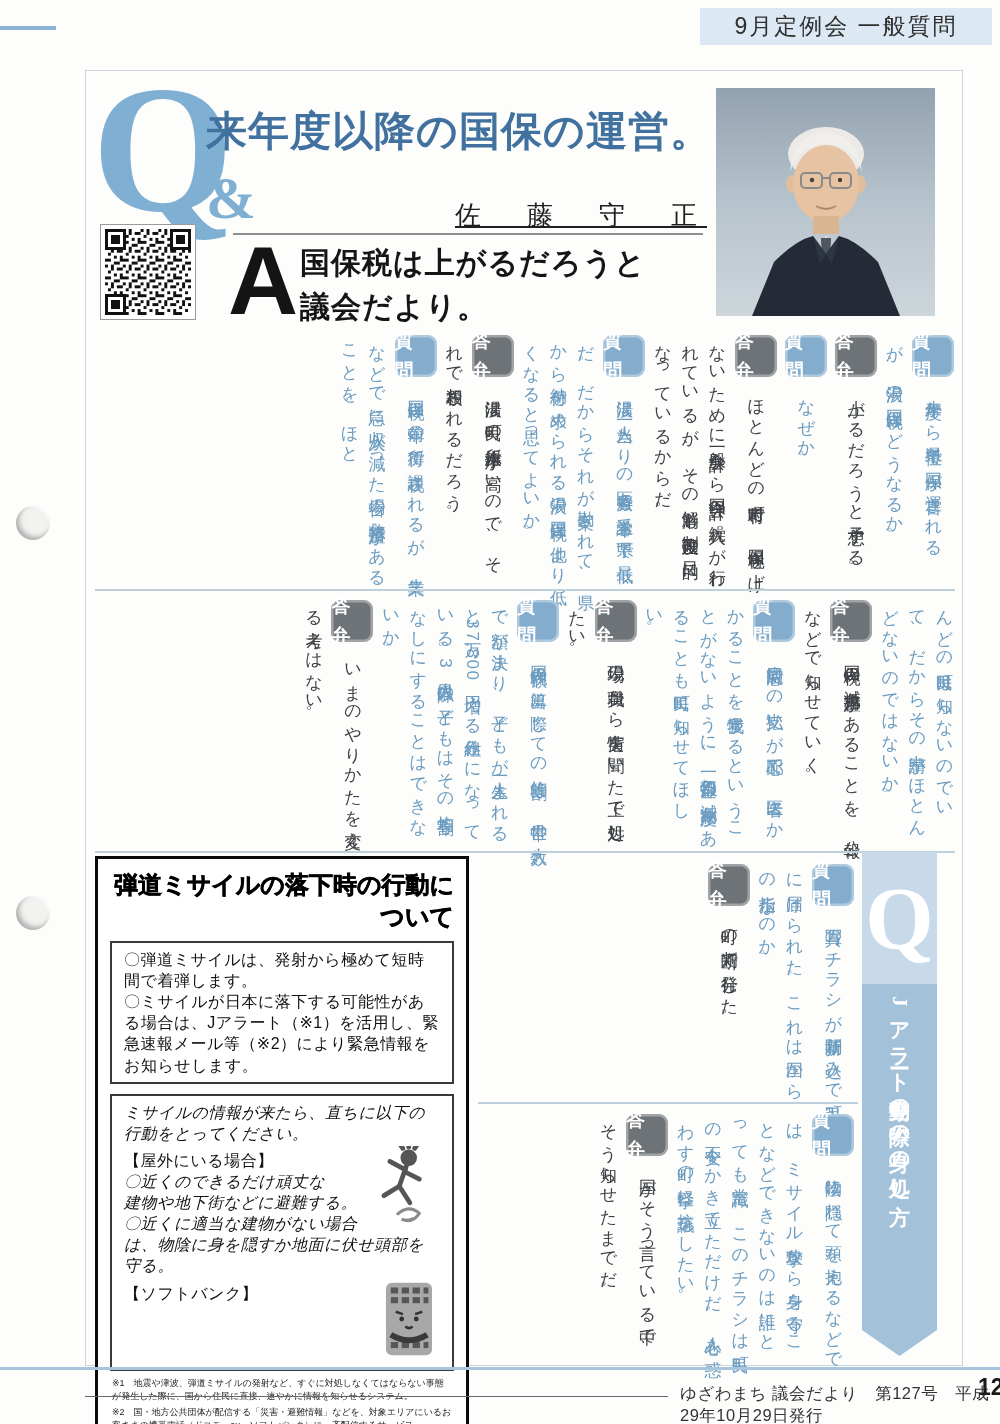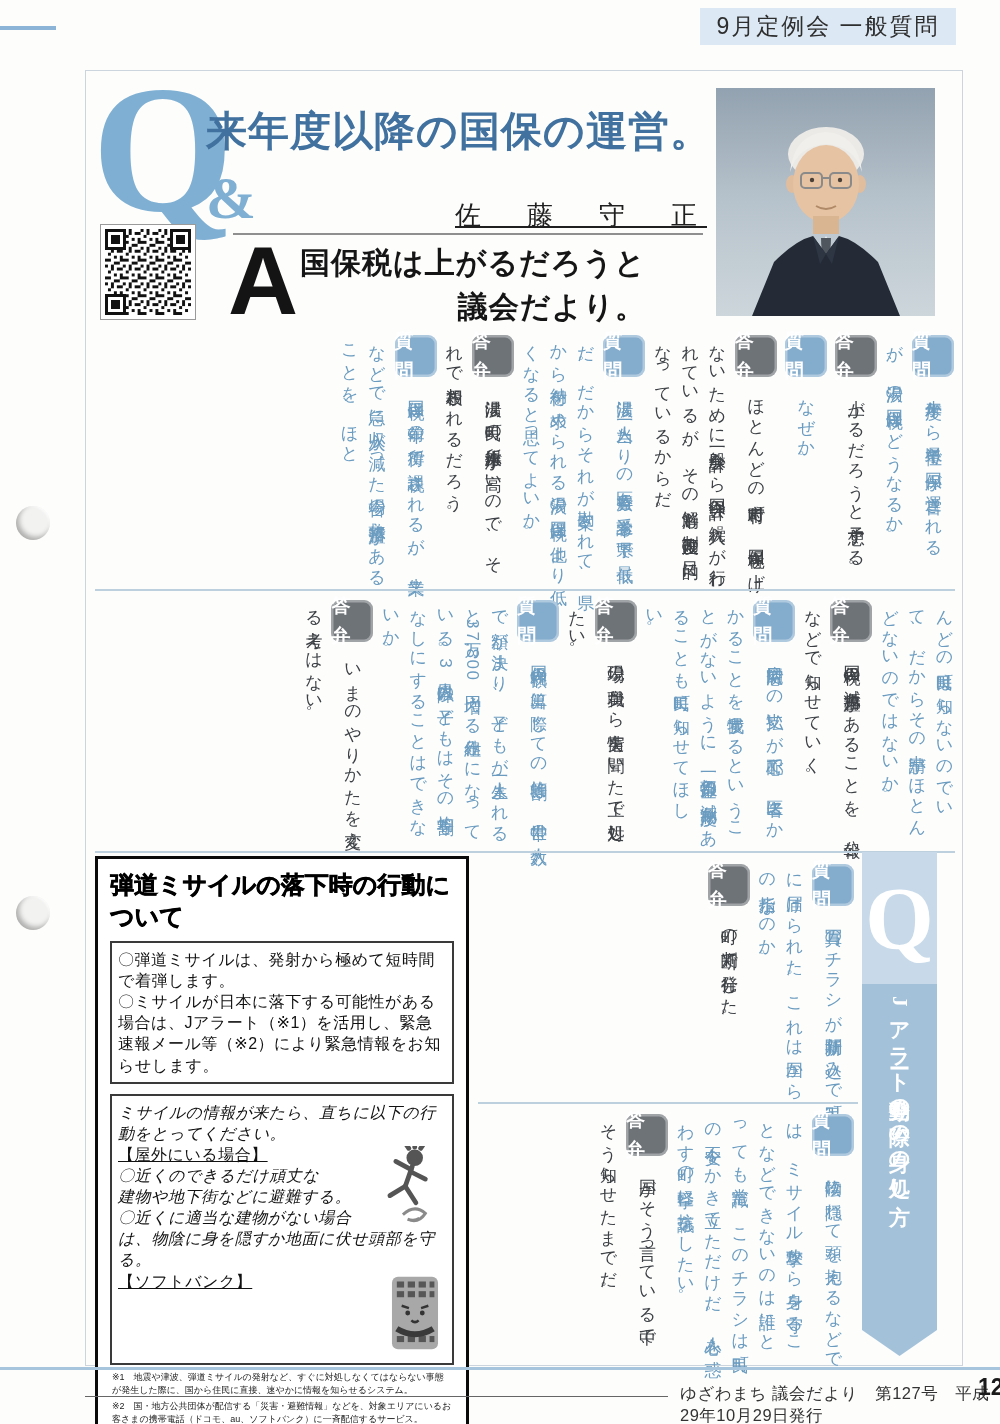--- a/index.html
+++ b/index.html
@@ -1,34 +1,34 @@
 <!DOCTYPE html>
 <html><head>
 <meta charset="utf-8">
 <style>
   html,body{margin:0;padding:0;background:#e7e7e7;}
   .page{position:relative;width:1000px;height:1424px;margin:0 auto;background:#fdfdfc;overflow:hidden;
         font-family:"Liberation Sans","DejaVu Sans",sans-serif;color:#222;}
   
-  .section-tag{position:absolute;left:700px;top:8px;width:256px;height:37px;background:#dce8f3;
+  .section-tag{position:absolute;left:700px;top:8px;width:292px;height:37px;background:#dce8f3;
         font-size:23px;letter-spacing:2px;color:#2e2e2e;display:flex;align-items:center;justify-content:center;}
   .top-sliver{position:absolute;left:0;top:26px;width:56px;height:4px;background:#8cb4d6;}
   .frame{position:absolute;left:85px;top:70px;width:876px;height:1294px;border:1px solid #ccd5dd;}
   
   .bigQ{position:absolute;left:92px;top:58px;font-family:"Liberation Serif","DejaVu Serif",serif;
         font-weight:bold;font-size:182px;line-height:1;color:#7fb0d4;}
   .article-title{position:absolute;left:206px;top:104px;font-family:Liberation Sans, sans-serif;
         font-size:41px;font-weight:bold;color:#40719f;letter-spacing:1px;}
   .amp{position:absolute;left:206px;top:168px;font-family:"Liberation Serif","DejaVu Serif",serif;
         font-size:60px;font-weight:bold;color:#7fb0d4;line-height:1;}
   .speaker{position:absolute;left:455px;top:198px;font-size:26px;letter-spacing:10px;color:#1f1f1f;text-decoration:underline;}
   .name-rule{position:absolute;left:233px;top:233px;width:470px;height:2px;background:#8f8f8f;}
   .bigA{position:absolute;left:228px;top:232px;font-size:97px;font-weight:900;line-height:1;color:#141414;}
   .headline{position:absolute;left:300px;top:241px;font-size:30px;font-weight:800;line-height:1.45;
-        color:#151515;letter-spacing:1px;text-align:right;}
+        color:#151515;letter-spacing:1px;}
   .qr{position:absolute;left:100px;top:224px;width:96px;height:96px;background:#fff;border:1px solid #9a9a9a;
         padding:4px;box-sizing:border-box;}
   .qr svg{width:100%;height:100%;display:block;shape-rendering:crispEdges;}
   .photo{position:absolute;left:716px;top:88px;width:219px;height:228px;overflow:hidden;}
   .photo svg{width:100%;height:100%;display:block;}
   
   .vrow{position:absolute;writing-mode:vertical-rl;font-size:17px;line-height:1.6;letter-spacing:1.5px;}
   .row1{left:92px;top:333px;width:866px;height:252px;}
   .row2{left:92px;top:598px;width:866px;height:250px;}
   .jb1{left:478px;top:862px;width:380px;height:236px;}
@@ -49,28 +49,28 @@
         display:flex;align-items:center;justify-content:center;
         font-family:"Liberation Serif","DejaVu Serif",serif;font-weight:bold;font-size:88px;color:#ffffff;}
   .ribbon{position:absolute;left:862px;top:984px;width:75px;height:372px;background:#a3c2da;
         clip-path:polygon(0 0,100% 0,100% calc(100% - 26px),50% 100%,0 calc(100% - 26px));
         display:flex;justify-content:center;}
   .ribbon span{writing-mode:vertical-rl;margin-top:12px;color:#fff;
         font-family:"Liberation Serif","DejaVu Serif",serif;font-weight:bold;font-size:21px;letter-spacing:1px;}
   
   .mbox{position:absolute;left:95px;top:856px;width:374px;border:3px solid #0a0a0a;background:#fff;
         padding:8px 12px 10px;box-sizing:border-box;}
-  .mbox-title{font-size:24px;font-weight:900;color:#000;text-align:left;margin:2px 0 8px;
+  .mbox-title{font-size:24px;font-weight:900;color:#000;text-align:right;margin:2px 0 8px;
         -webkit-text-stroke:0.6px #000;letter-spacing:0;}
-  .msub{border:2px solid #3a3a3a;padding:6px 6px;font-size:16px;line-height:1.32;letter-spacing:.5px;color:#111;}
+  .msub{border:2px solid #3a3a3a;padding:6px 12px;font-size:16px;line-height:1.32;letter-spacing:.5px;color:#111;}
   .msub.info{white-space:pre-line;}
   .msub.action{margin-top:10px;}
   .msub.action::after{content:"";display:block;clear:both;}
   .m-t{white-space:pre-line;font-style:italic;}
-  .m-h{margin-top:0;text-decoration:underline;}
+  .m-h{margin-top:6px;}
   .fl-r{float:right;margin:2px 0 4px 6px;}
   .mnotes{font-size:9px;line-height:1.45;color:#222;margin:6px 2px 5px;}
   .mnote{margin-bottom:3px;}
   
   .footer-line{position:absolute;left:0;top:1367px;width:1000px;height:3px;background:#a7c6dd;}
   .footer-rule{position:absolute;left:85px;top:1396px;width:583px;height:1px;background:#666;}
   .footer-text{position:absolute;left:680px;top:1383px;font-size:16.5px;color:#333;letter-spacing:.5px;}
   .page-num{position:absolute;left:978px;top:1374px;font-size:23px;font-weight:bold;color:#1a1a1a;}
   
   .hole{position:absolute;left:16px;width:34px;height:34px;border-radius:50%;background:#f2f2f1;

